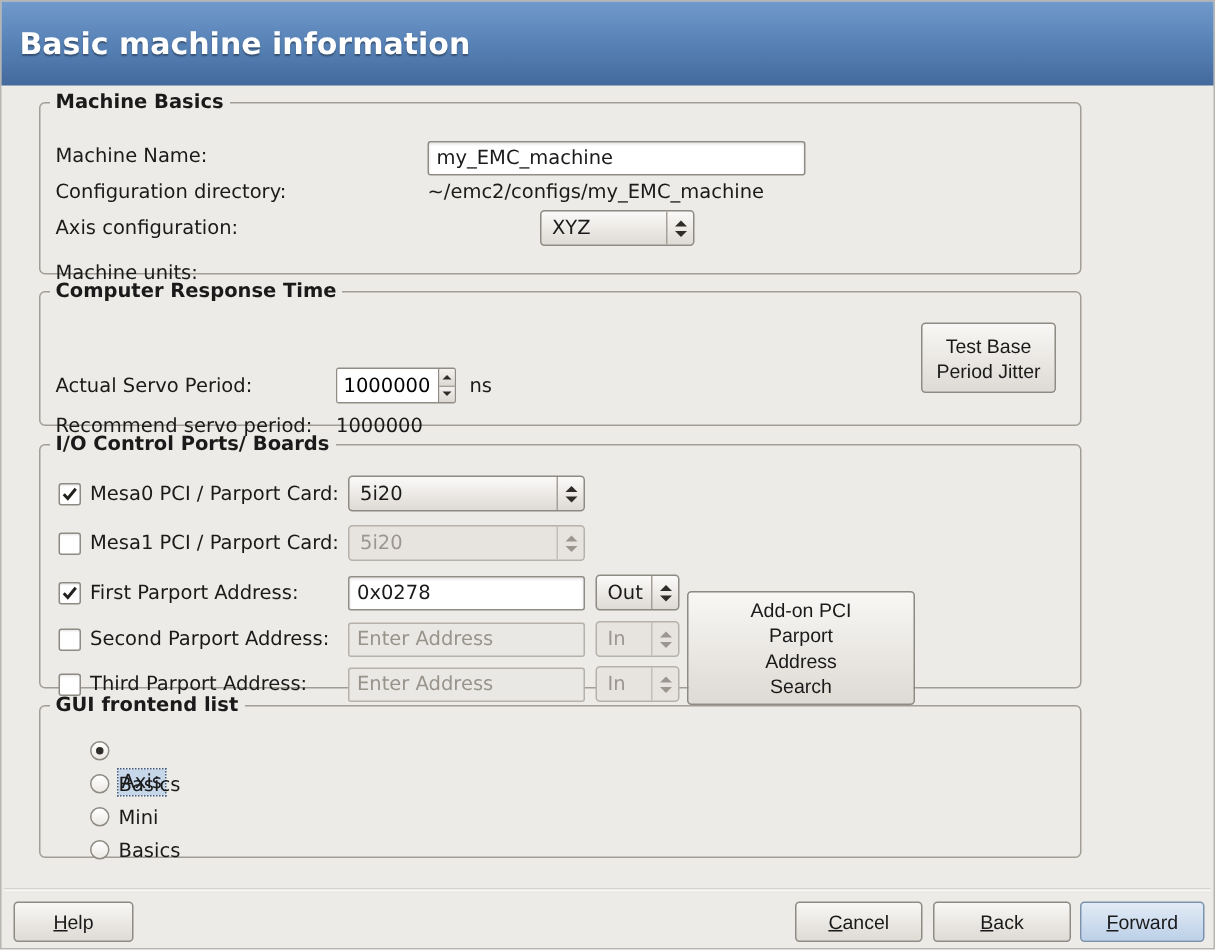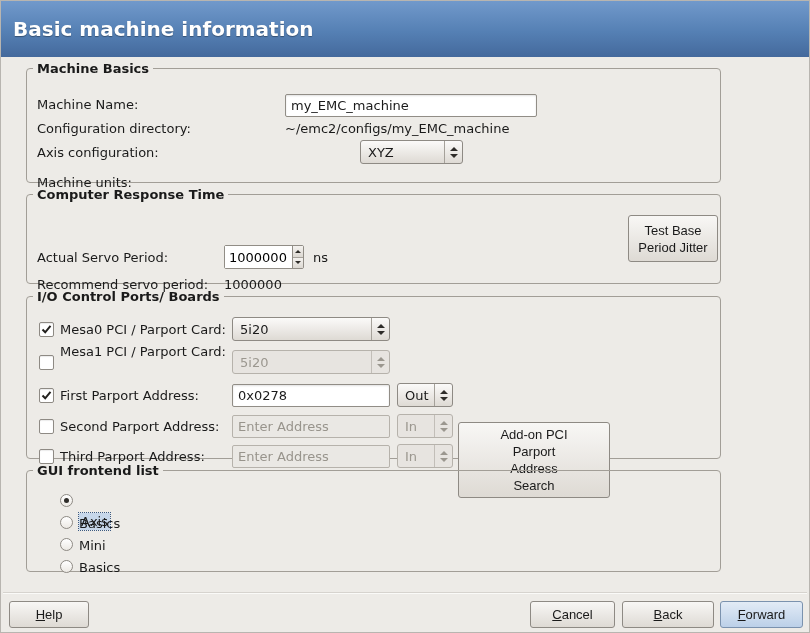--- a/index.html
+++ b/index.html
@@ -115,21 +115,21 @@
           <span class="tri-dn"></span>
         </span>
     </div>
 
     <span class="lbl" style="left:10px;top:98px;">Machine units:</span>
   </fieldset>
 
   <fieldset class="frame" style="top:186px;height:95px;">
     <legend>Computer Response Time</legend>
 
-    <button class="btn multiline" style="right:2px;top:13px;width:90px;height:47px;margin-left:35px;">Test Base
+    <button class="btn multiline" style="right:16px;top:13px;width:90px;height:47px;margin-left:35px;">Test Base
 Period Jitter</button>
 
     <span class="lbl" style="left:10px;top:47px;">Actual Servo Period:</span>
     <div class="spin" style="left:197px;top:43px;width:80px;">
       <input value="1000000" style="">
       <span class="btns">
         <span class="sb">
             <span class="tri-up"></span>
           </span>
         <span class="sb">
@@ -156,21 +156,21 @@
       <span class="val">5i20</span>
       <span class="arrows">
           <span class="tri-up"></span>
           <span class="tri-dn"></span>
         </span>
     </div>
 
     <span class="checkbox" style="left:12px;top:51px;">
       
     </span>
-    <span class="lbl" style="left:33px;top:39px;">Mesa1 PCI / Parport Card:</span>
+    <span class="lbl" style="left:33px;top:50px;">Mesa1 PCI / Parport Card:</span>
     <div class="combo disabled" style="left:205px;top:46px;width:158px;">
       <span class="val">5i20</span>
       <span class="arrows">
           <span class="tri-up"></span>
           <span class="tri-dn"></span>
         </span>
     </div>
 
     <span class="checkbox checked" style="left:12px;top:84px;">
       <svg width="11" height="11" viewBox="0 0 11 11">
@@ -206,21 +206,21 @@
     <span class="lbl" style="left:33px;top:144px;">Third Parport Address:</span>
     <input class="entry" disabled="" style="left: 205px; top: 141px; width: 158px;" placeholder="Enter Address">
     <div class="combo disabled" style="left:370px;top:140px;width:56px;">
       <span class="val">In</span>
       <span class="arrows">
           <span class="tri-up"></span>
           <span class="tri-dn"></span>
         </span>
     </div>
 
-    <button class="btn multiline" style="left:431px;top:90px;width:152px;height:76px;margin-top:28px;">Add-on PCI
+    <button class="btn multiline" style="left:431px;top:90px;width:152px;height:76px;">Add-on PCI
 Parport
 Address
 Search</button>
   </fieldset>
 
   <fieldset class="frame" style="top:462px;height:107px;">
     <legend>GUI frontend list</legend>
 
     <span class="radio selected" style="left:33px;top:16px;"></span>
     <span class="lbl focused" style="left:52px;top:15px;">Axis</span>

